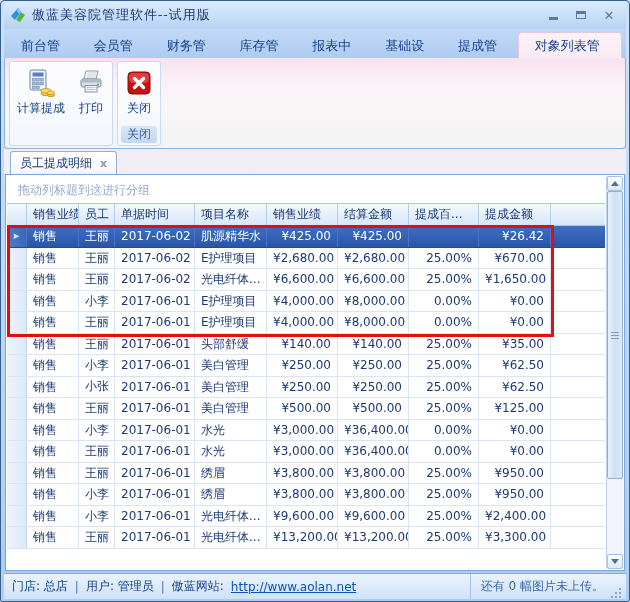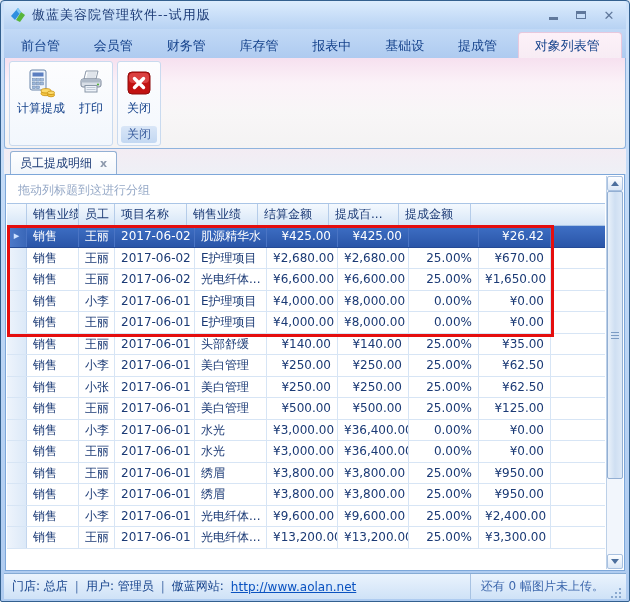--- a/index.html
+++ b/index.html
@@ -220,20 +220,21 @@
   </div>
 
   <div class="workpanel">
     <div class="grouphint">拖动列标题到这进行分组</div>
 
     <div class="grid">
       <div class="ghead">
         <div class="hcell ind" style="width:20px"></div>
       <div class="hcell" style="width: 52px; text-align: left;">销售业绩</div>
           <div class="hcell" style="width: 36px; text-align: left;">员工</div>
+          <div class="hcell" style="width: 80px; text-align: left;">单据时间</div>
           <div class="hcell" style="width: 72px; text-align: left;">项目名称</div>
           <div class="hcell" style="width: 71px; text-align: left;">销售业绩</div>
           <div class="hcell" style="width: 71px; text-align: left;">结算金额</div>
           <div class="hcell" style="width: 70px; text-align: left;">提成百...</div>
           <div class="hcell" style="width: 72px; text-align: left;">提成金额</div>
           <div class="hcell fill"></div>
         </div>
       <div>
           <div class="grow sel">
             <div class="icell">▸</div>
@@ -315,21 +316,21 @@
             <div class="gcell" style="width: 72px; text-align: left;">美白管理</div>
             <div class="gcell" style="width: 71px; text-align: right;">¥250.00</div>
             <div class="gcell" style="width: 71px; text-align: right;">¥250.00</div>
             <div class="gcell" style="width: 70px; text-align: right;">25.00%</div>
             <div class="gcell" style="width: 72px; text-align: right;">¥62.50</div>
             <div class="gcell fill"></div>
           </div>
           <div class="grow">
             <div class="icell"></div>
             <div class="gcell" style="width: 52px; text-align: left;">销售</div>
-            <div class="gcell" style="width: 36px; text-align: left;">小张</div>
+            <div class="gcell" style="width: 36px; text-align: left; font-family: Liberation Mono, monospace;">小张</div>
             <div class="gcell" style="width: 80px; text-align: left;">2017-06-01</div>
             <div class="gcell" style="width: 72px; text-align: left;">美白管理</div>
             <div class="gcell" style="width: 71px; text-align: right;">¥250.00</div>
             <div class="gcell" style="width: 71px; text-align: right;">¥250.00</div>
             <div class="gcell" style="width: 70px; text-align: right;">25.00%</div>
             <div class="gcell" style="width: 72px; text-align: right;">¥62.50</div>
             <div class="gcell fill"></div>
           </div>
           <div class="grow">
             <div class="icell"></div>

